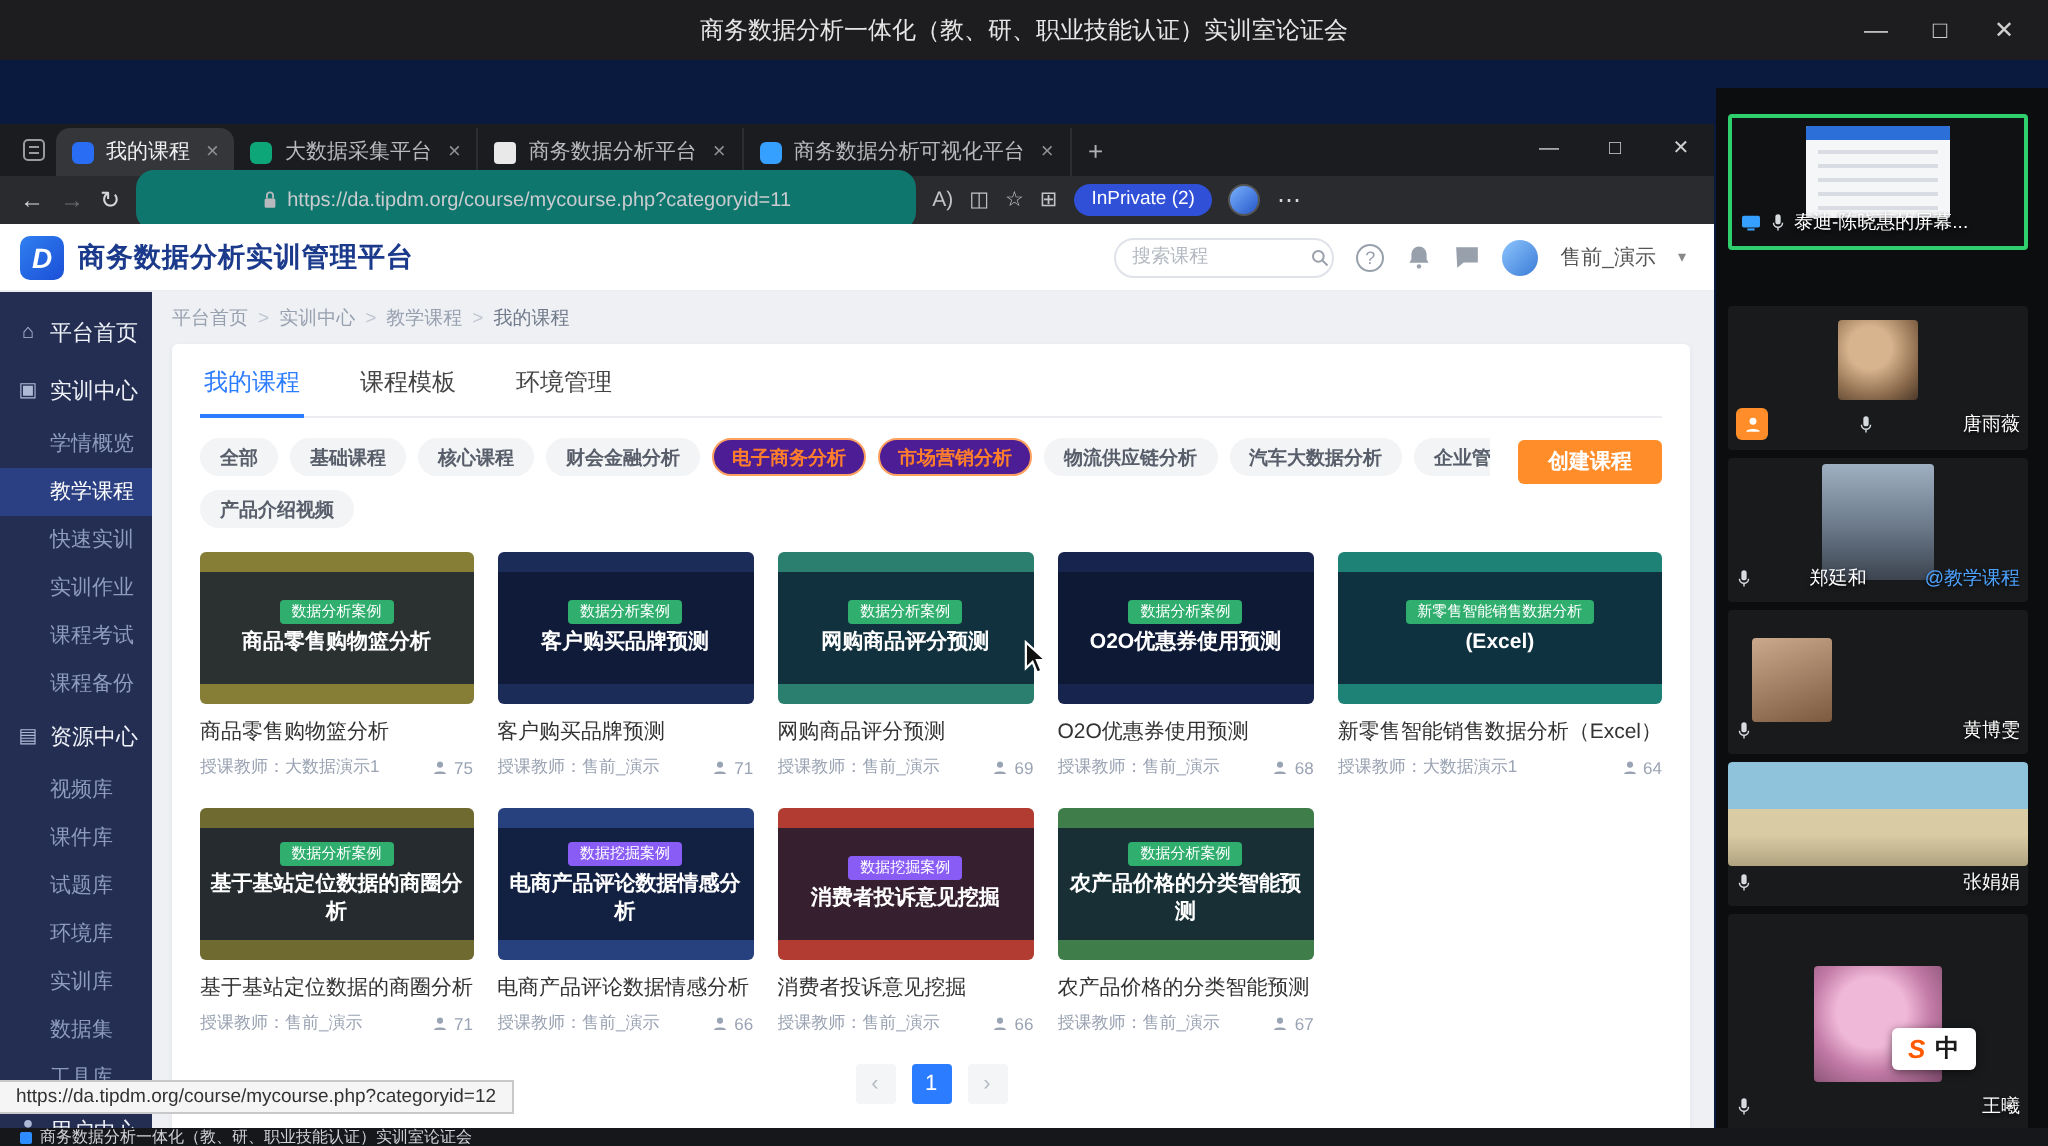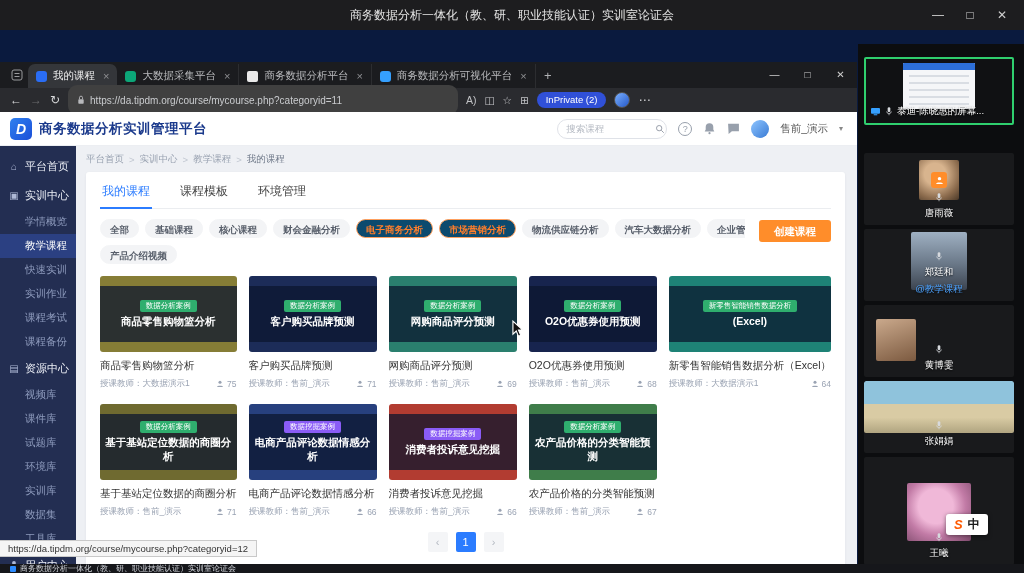--- a/index.html
+++ b/index.html
@@ -27,21 +27,21 @@
   .fav4 { background:#35a0ff; }
   .tab-x { color:#8f9093; font-size:11px; margin-left:2px; }
   .newtab { width:24px; height:24px; line-height:24px; text-align:center; color:#b0b1b4; font-size:13px; }
   .bwc { margin-left:auto; display:flex; align-self:stretch; }
   .bw-btn { width:33px; height:26px; line-height:26px; text-align:center; color:#d0d0d0; font-size:10px; }
 
   .addressbar { height:24px; background:#2a2b2f; display:flex; align-items:center; gap:8px; padding:0 10px; }
   .nav-ic { color:#d6d7d9; font-size:12px; line-height:1; }
   .nav-ic.dim { color:#6a6b6e; }
   .nav-ic.sm { font-size:10.5px; color:#c2c3c6; }
-  .url-pill { width:390px; height:30px; background:#404040; border-radius:9px; display:flex; align-items:center; gap:5px; padding:0 9px; overflow:hidden; flex:0 0 auto; }
+  .url-pill { width:390px; height:30px; background:#0f766e; border-radius:9px; display:flex; align-items:center; gap:5px; padding:0 9px; overflow:hidden; flex:0 0 auto;justify-content:center; }
   .lock { width:8px; height:10px; color:#b8b9bc; flex:0 0 auto; }
   .url-text { color:#c9cbce; font-size:10px; white-space:nowrap; }
   .inprivate { background:#3050d8; color:#fff; font-size:9.5px; height:16px; line-height:16px; padding:0 9px; border-radius:8px; white-space:nowrap; }
   .prof { width:16px; height:16px; border-radius:50%; background:linear-gradient(135deg,#7ab0ff,#2558c8); border:1px solid #555; }
 
   
   .page { position:absolute; top:50px; left:0; right:0; bottom:0; background:#eef0f4; overflow:hidden; }
   .site-header { height:34px; background:#fff; display:flex; align-items:center; padding:0 14px 0 10px; border-bottom:1px solid #eceef2; }
   .logo { display:flex; align-items:center; gap:7px; }
   .logo-mark { width:22px; height:22px; border-radius:5px; background:linear-gradient(135deg,#2f80ef,#1b4fd8); color:#fff; font-weight:bold; font-size:14px; font-style:italic; display:flex; align-items:center; justify-content:center; }
@@ -73,21 +73,21 @@
   .panel { margin-top:6px; background:#fff; border-radius:3px; padding:6px 14px 0; position:relative; height:calc(100% - 24px); box-shadow:0 1px 3px rgba(30,40,70,.06); }
 
   .course-tabs { display:flex; gap:26px; border-bottom:1px solid #ebedf0; }
   .ct { font-size:12px; color:#444; padding:5px 2px 7px; }
   .ct.active { color:#2b7cff; border-bottom:2px solid #2b7cff; margin-bottom:-1px; }
 
   .filter-area { position:relative; margin-top:10px; padding-right:86px;font-weight:bold; }
   .chips { display:flex; flex-wrap:nowrap; gap:6px; overflow:hidden; }
   .chips.row2 { margin-top:7px;align-items:center; }
   .chip { height:19px; line-height:19px; padding:0 9px; border-radius:10px; background:#f3f4f6; color:#585f6b; font-size:9.5px; border:1px solid #f3f4f6; white-space:nowrap; flex:0 0 auto; }
-  .chip.sel { background:#0c4a6e; border-color:#ffa05e; color:#ff7e2b; }
+  .chip.sel { background:#4c1d95; border-color:#ffa05e; color:#ff7e2b; }
   .create-btn { position:absolute; right:0; top:1px; background:#ff8d2a; color:#fff; font-size:10.5px; height:22px; line-height:22px; padding:0 15px; border-radius:3px; }
 
   .grid { margin-top:12px; display:grid; grid-template-columns:repeat(5,1fr); column-gap:12px; row-gap:14px; }
   .card-img { height:76px; border-radius:3px; position:relative; overflow:hidden; background:#456; }
   .band { position:absolute; left:0; right:0; top:10px; bottom:10px; background:rgba(11,21,46,.74); display:flex; flex-direction:column; align-items:center; justify-content:center; gap:3px; padding:0 5px; }
   .tag { font-size:7.5px; color:#fff; padding:1px 6px; border-radius:2px; white-space:nowrap; max-width:100%; overflow:hidden; }
   .tag:empty { display:none; }
   .btitle { font-size:10.5px; font-weight:bold; color:#fff; text-align:center; line-height:1.3; }
   .card-name { margin-top:7px; font-size:10.5px; color:#333; white-space:nowrap; overflow:hidden; text-overflow:ellipsis; }
   .card-meta { margin-top:5px; display:flex; align-items:center; justify-content:space-between; font-size:8.5px; color:#9aa3b3; }
@@ -105,21 +105,21 @@
   .vpanel { position:absolute; left:858px; top:44px; width:166px; bottom:0; background:#0c0d0f; }
   .tile { position:absolute; left:6px; width:150px; background:#191a1c; border-radius:2px; overflow:hidden; }
   .t-share { top:13px; height:68px; border:2px solid #2fcf6e; background:#101113; }
   .speakbar { position:absolute; left:6px; top:85px; width:150px; height:20px; background:#141517; border-radius:3px; display:flex; align-items:center; gap:5px; padding:0 7px; color:#e8e8e8; font-size:9.5px; white-space:nowrap; overflow:hidden; }
   .t-p1 { top:109px; height:72px; }
   .t-p2 { top:185px; height:72px; }
   .t-p3 { top:261px; height:72px; }
   .t-p4 { top:337px; height:72px; }
   .t-p5 { top:413px; height:108px; }
   .tile-name { position:absolute; left:4px; right:4px; bottom:5px; display:flex; align-items:center; gap:4px; color:#fff; font-size:9.5px; text-shadow:0 1px 2px rgba(0,0,0,.85); white-space:nowrap; overflow:hidden; }
-  .tile-name.center { justify-content:space-between;flex-direction:column; }
+  .tile-name.center { justify-content:space-between; }
   .mic { width:8px; height:11px; color:#d7dade; flex:0 0 auto; }
   .mic.green { color:#35d065; }
   .scr { width:11px; height:9px; flex:0 0 auto; }
   .suffix { color:#4da3ff; }
   .suffix:empty { display:none; }
   .badge { width:16px; height:16px; border-radius:3px; background:#ff8d2a; display:flex; align-items:center; justify-content:center; flex:0 0 auto; }
   .badge svg { width:9px; height:9px; color:#fff; }
   .mini { width:72px; height:46px; background:#f5f6f8; margin:4px auto 0; border-radius:1px; position:relative; overflow:hidden; }
   .mini-bar { height:7px; background:#2d6fd8; }
   .mini-lines { position:absolute; left:6px; right:6px; top:12px; bottom:4px; background:repeating-linear-gradient(180deg,#d9dde3 0 2px,transparent 2px 7px); }

